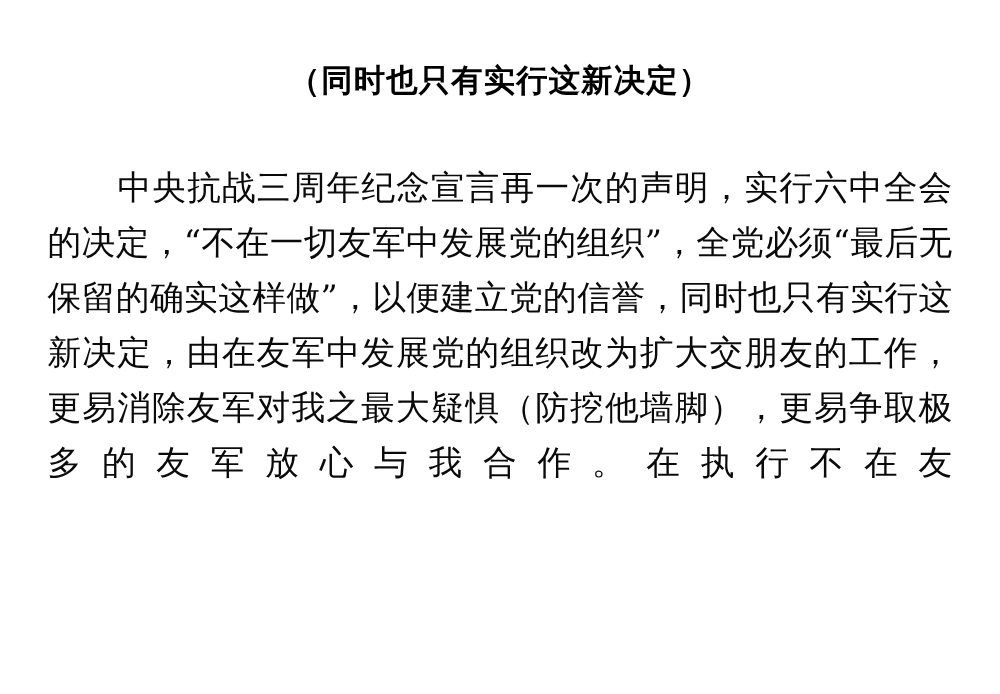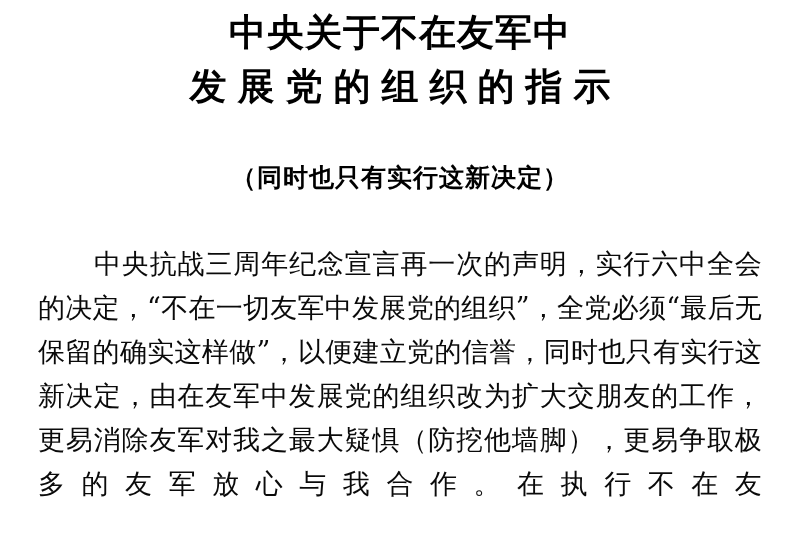--- a/index.html
+++ b/index.html
@@ -56,24 +56,20 @@
     letter-spacing: 0.2px;
     color: #0a0a0a;
     word-break: break-all;
   }
 </style>
 </head>
 <body>
 
 <div class="page">
 
-  <div class="title-block">
-    <div class="title-line title-line-1">中央关于不在友军中</div>
-    <div class="title-line title-line-2">发展党的组织的指示</div>
-  </div>
 
   <div class="date-line">（同时也只有实行这新决定）</div>
 
   <div class="body-block">
     <p class="body-para">中央抗战三周年纪念宣言再一次的声明，实行六中全会的决定，“不在一切友军中发展党的组织”，全党必须“最后无保留的确实这样做”，以便建立党的信誉，同时也只有实行这新决定，由在友军中发展党的组织改为扩大交朋友的工作，更易消除友军对我之最大疑惧（防挖他墙脚），更易争取极多的友军放心与我合作。在执行不在友</p>
   </div>
 
 </div>
 
 </body></html>

